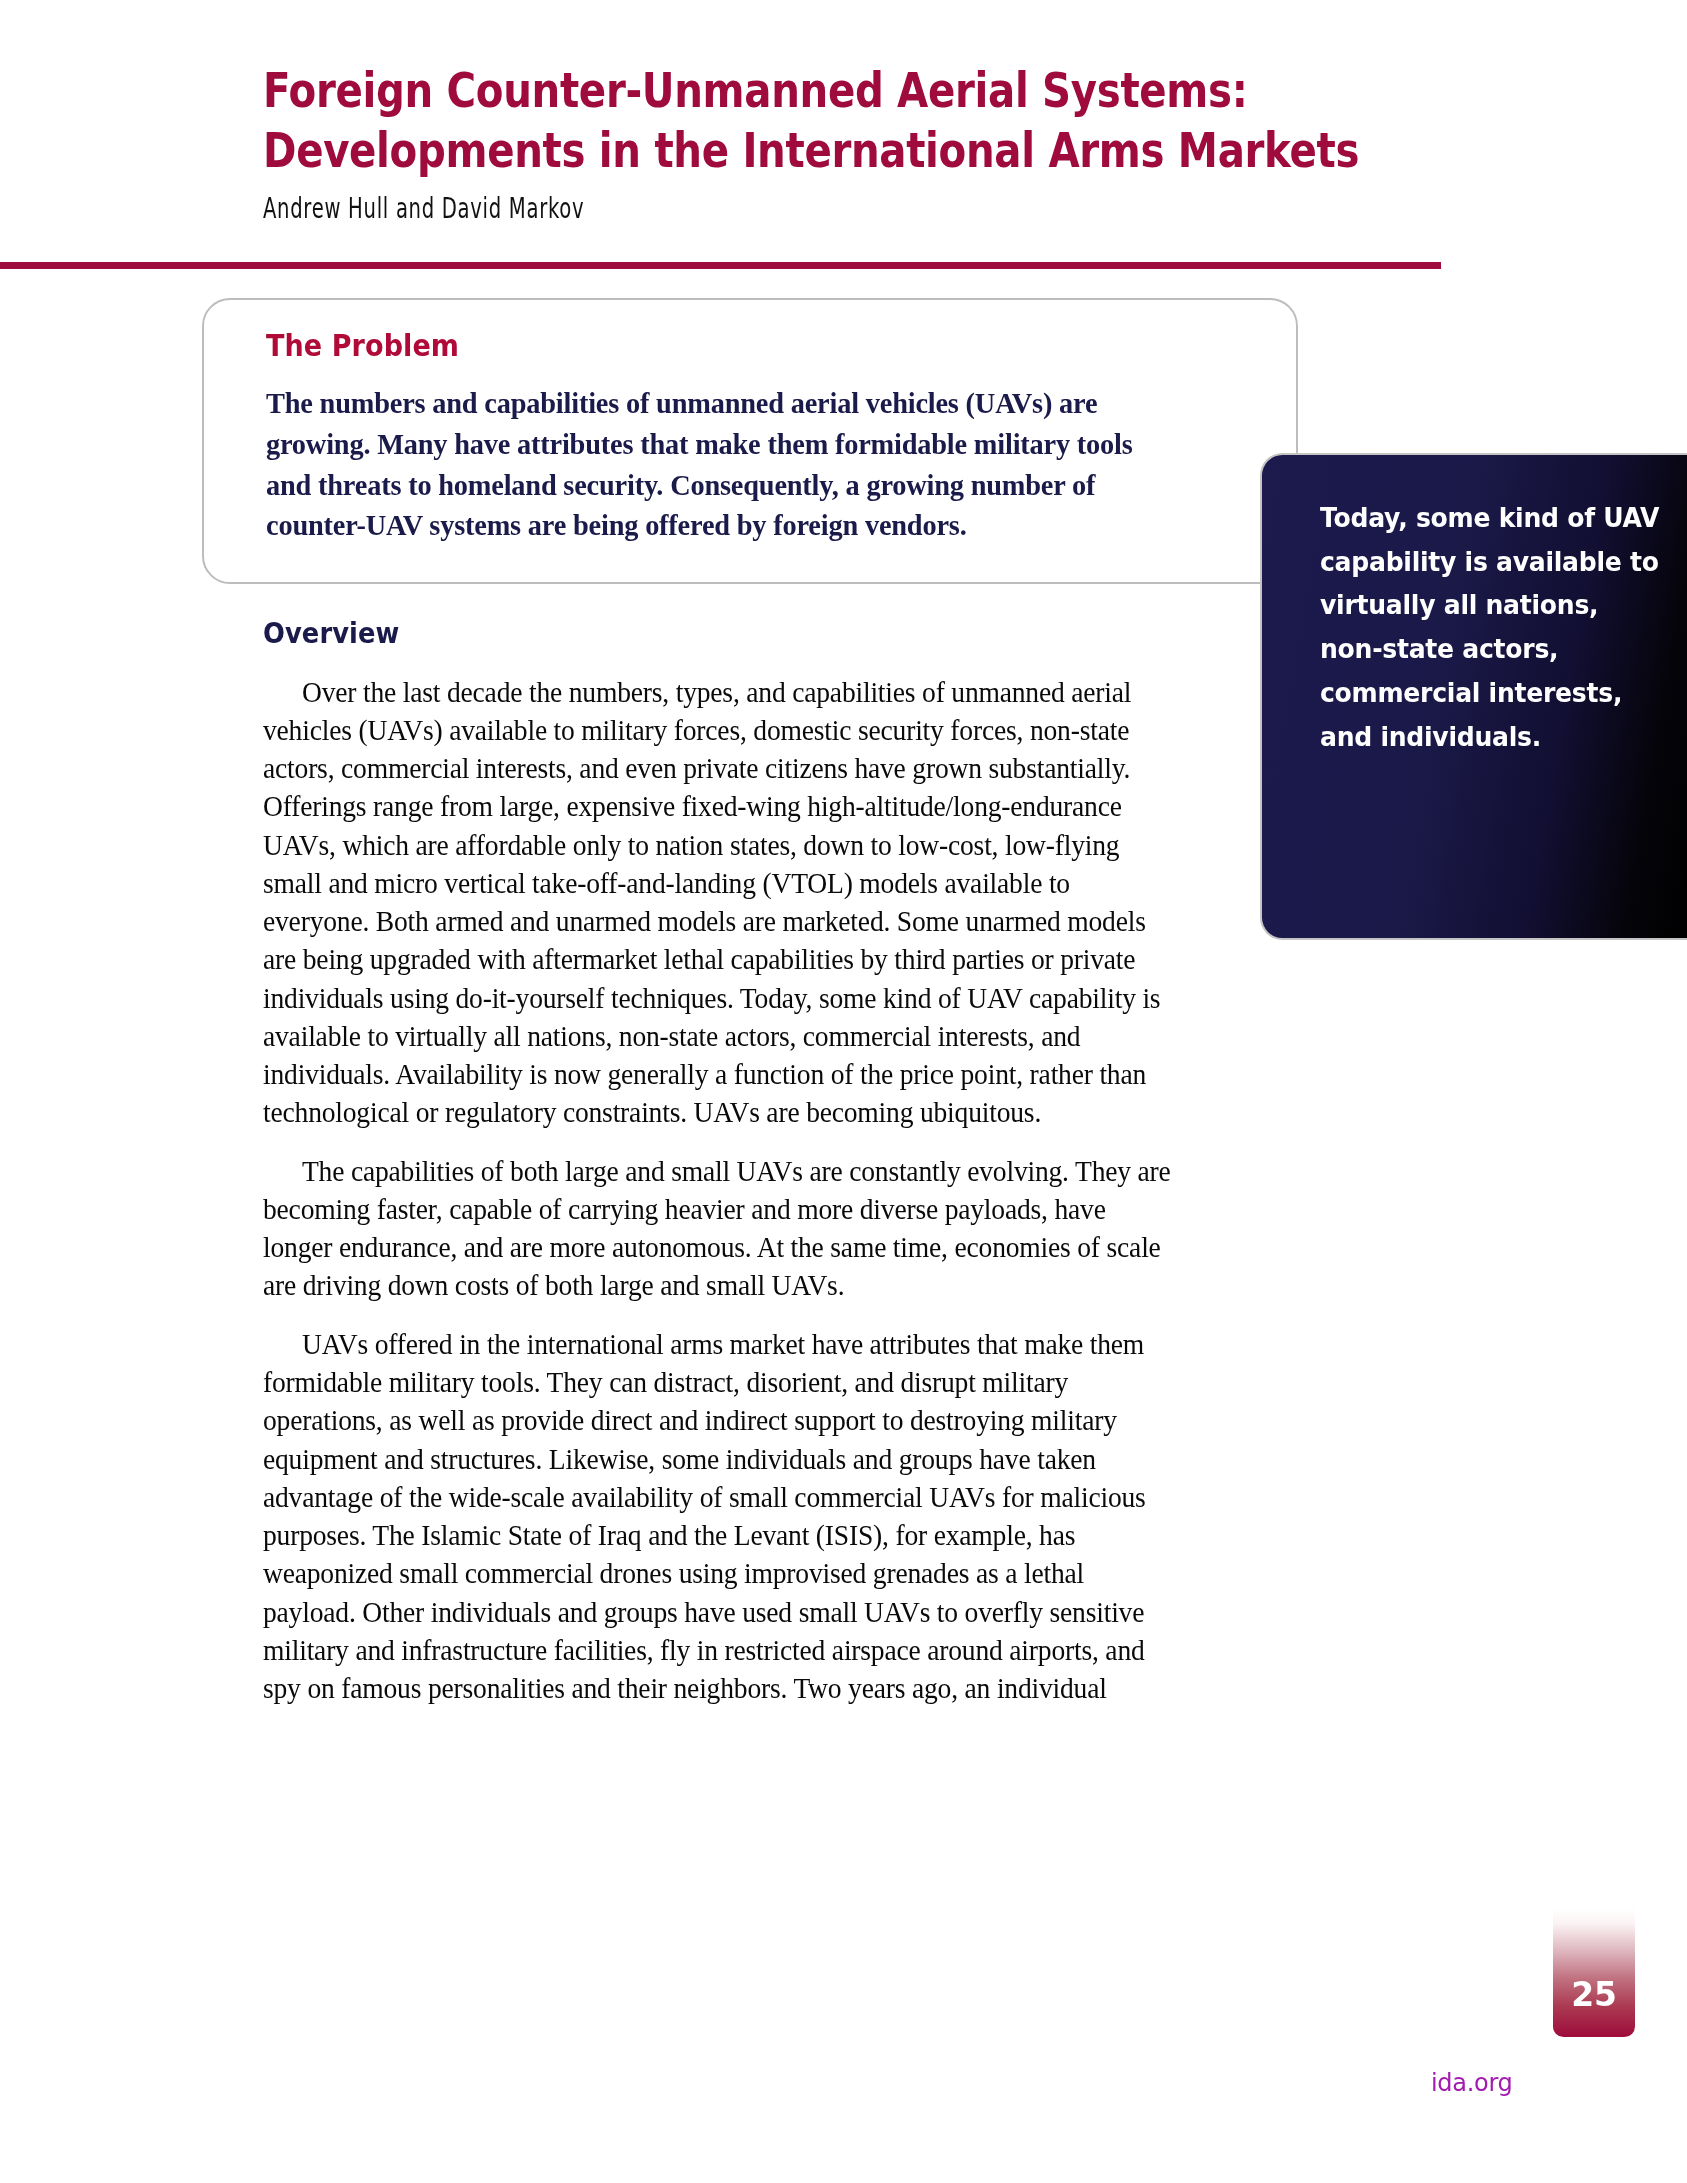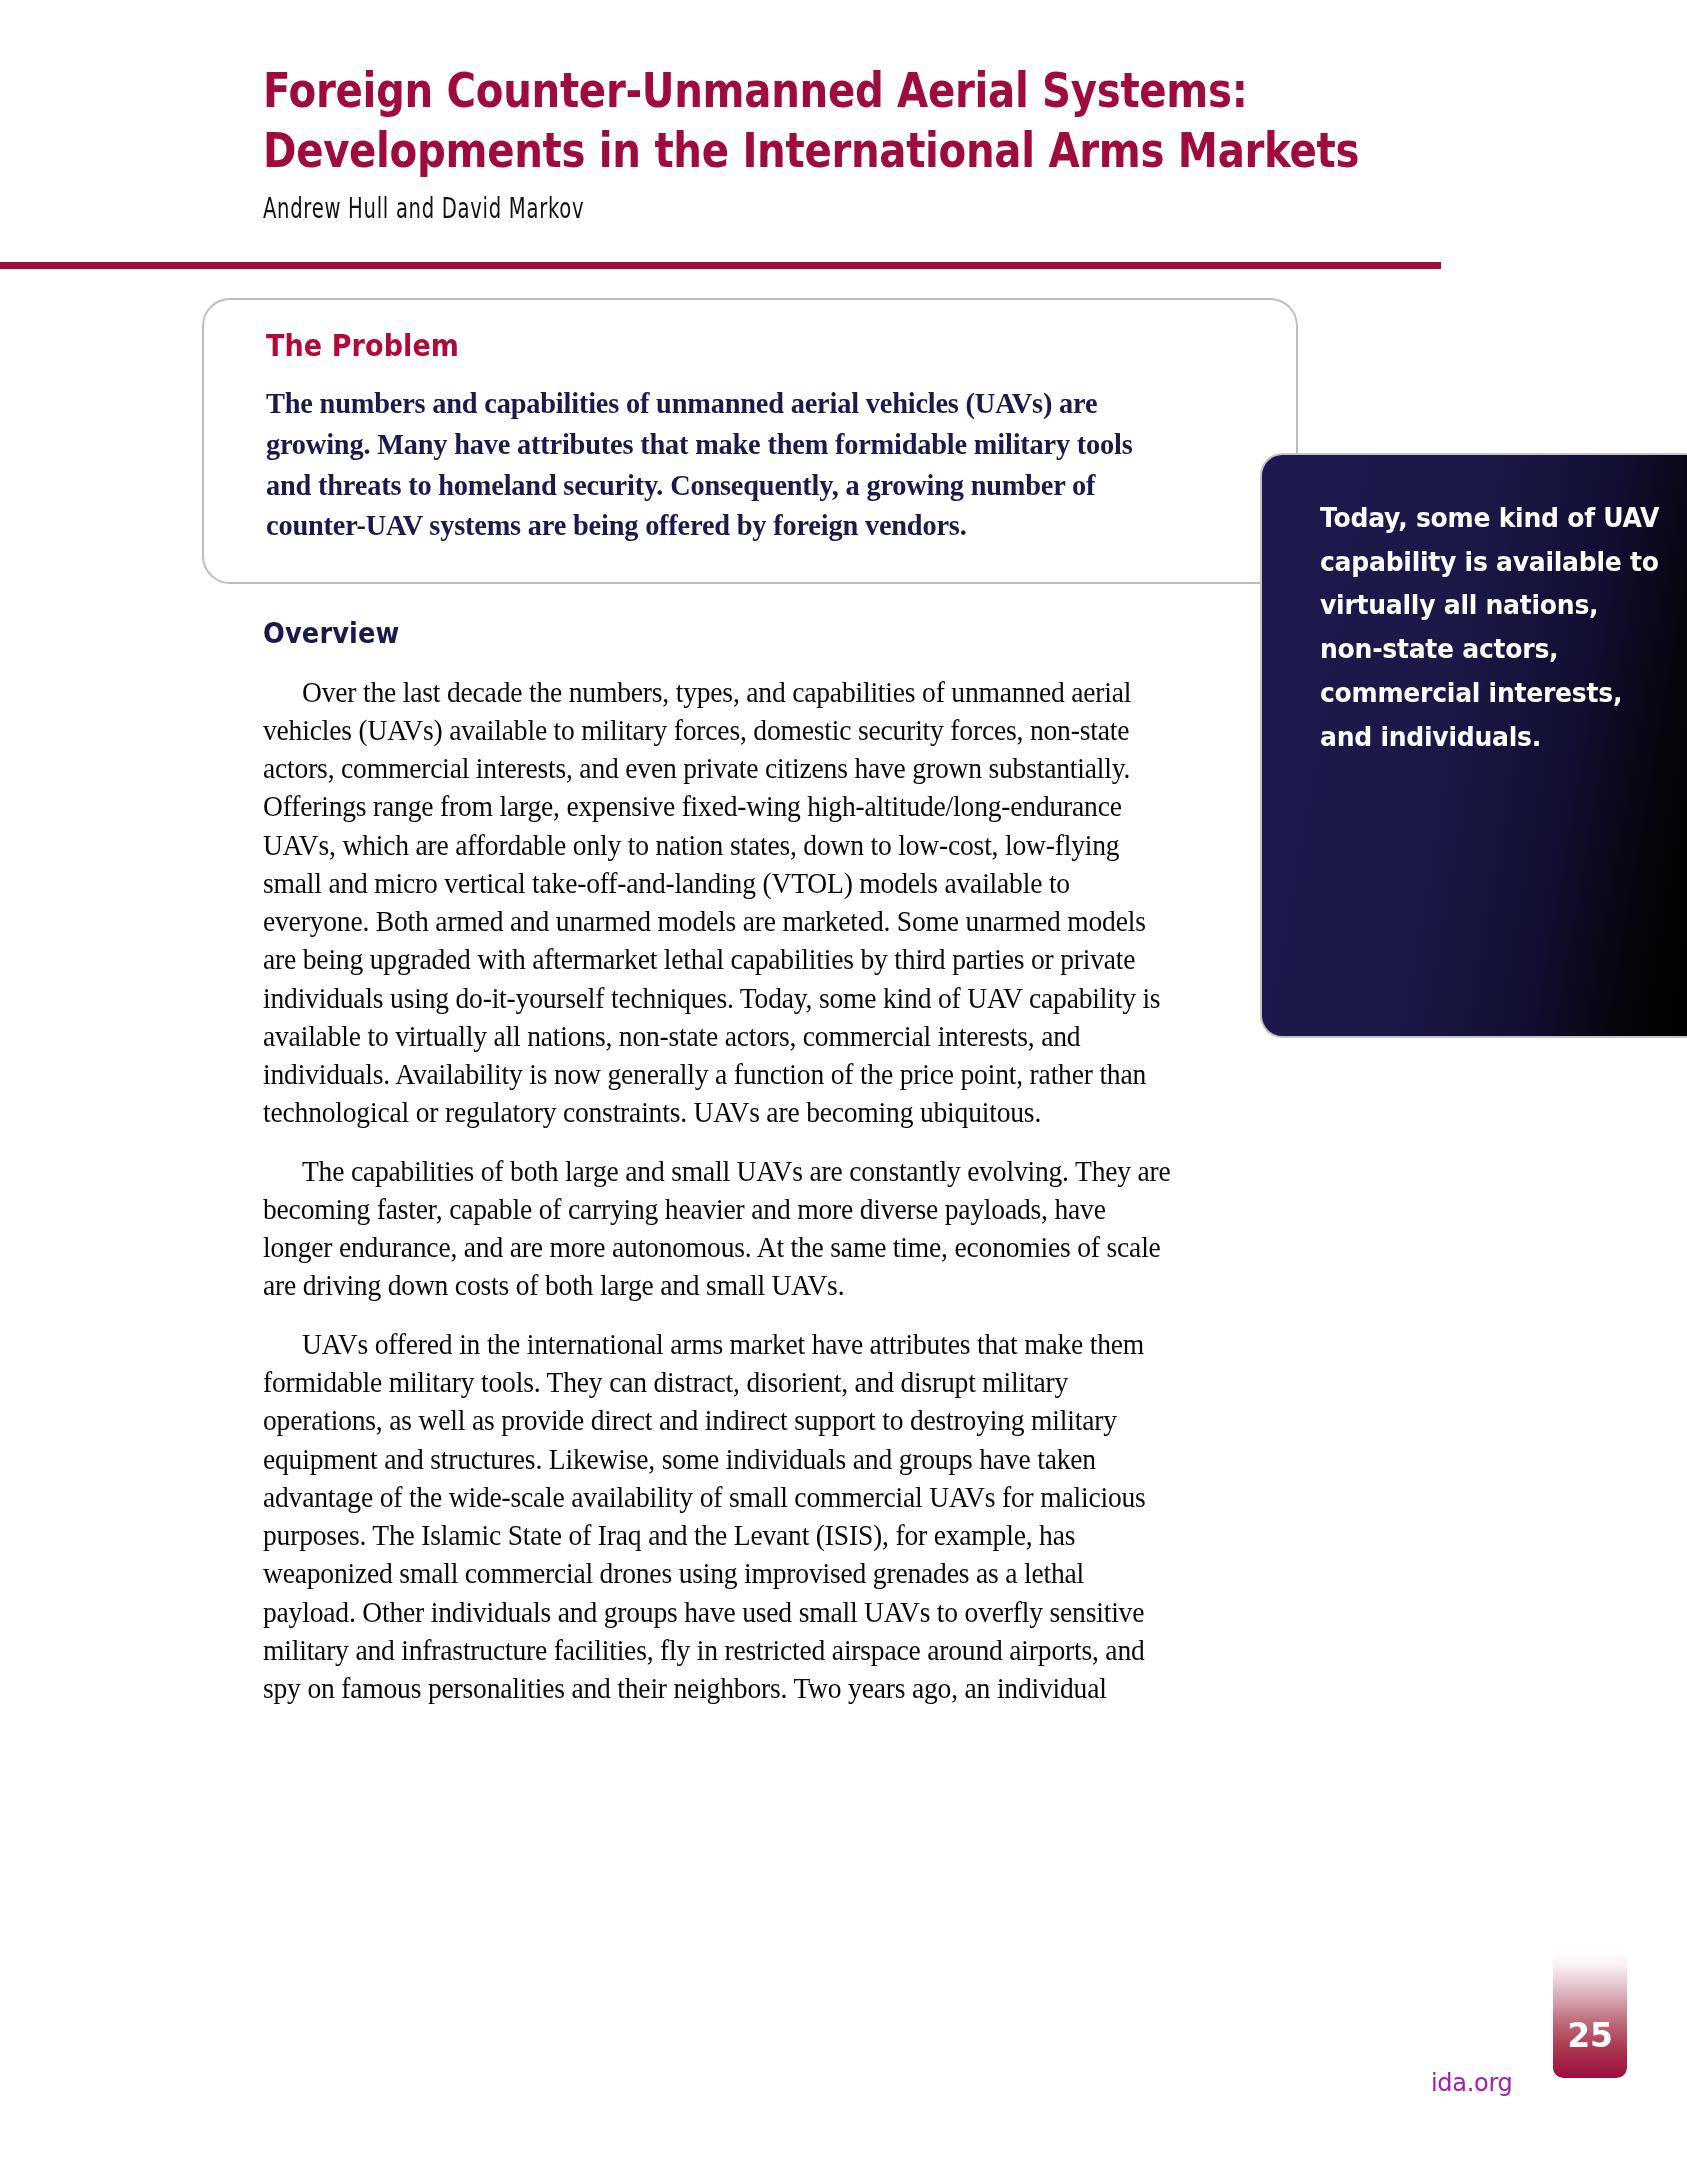--- a/index.html
+++ b/index.html
@@ -94,21 +94,21 @@
     transform: scaleX(0.945);
     transform-origin: left top;
   }
 
   
   #pull-quote {
     position: absolute;
     left: 1260px;
     top: 453px;
     width: 427px;
-    height: 585px;
+    height: 487px;
     box-sizing: border-box;
     border-top: 2.6px solid #c4c4c4;
     border-left: 2.6px solid #c4c4c4;
     border-bottom: 2.6px solid #c4c4c4;
     border-top-left-radius: 22.5px;
     border-bottom-left-radius: 22.5px;
     background: linear-gradient(100deg, #1C1A4E 0%, #1B1948 42%, #120F33 68%, #050409 88%, #000000 100%);
     overflow: hidden;
     padding-left: 6px;
   }
@@ -165,33 +165,34 @@
     top: 2069px;
     color: #a21caf;
     font-family: "DejaVu Sans", sans-serif;
     font-size: 24px;
     letter-spacing: -0.3px;
     white-space: nowrap;
   }
   #page-badge {
     position: absolute;
     left: 1553px;
-    top: 1949px;
+    top: 1908px;
     width: 74px;
     height: 129px;
     border-bottom-left-radius: 10.6px;
     border-bottom-right-radius: 10.6px;
     background: linear-gradient(180deg,
         #ffffff 0%,
         #fbf3f4 12%,
         #ddb4bd 34%,
         #c0707f 55%,
         #ab3a52 76%,
         #9E0B3C 100%);
     overflow: hidden;
+    padding-left: 8px;
   }
   #page-badge .page-number {
     position: absolute;
     left: 0;
     right: 0;
     top: 67px;
     text-align: center;
     color: #ffffff;
     font-family: "DejaVu Sans", sans-serif;
     font-weight: bold;

